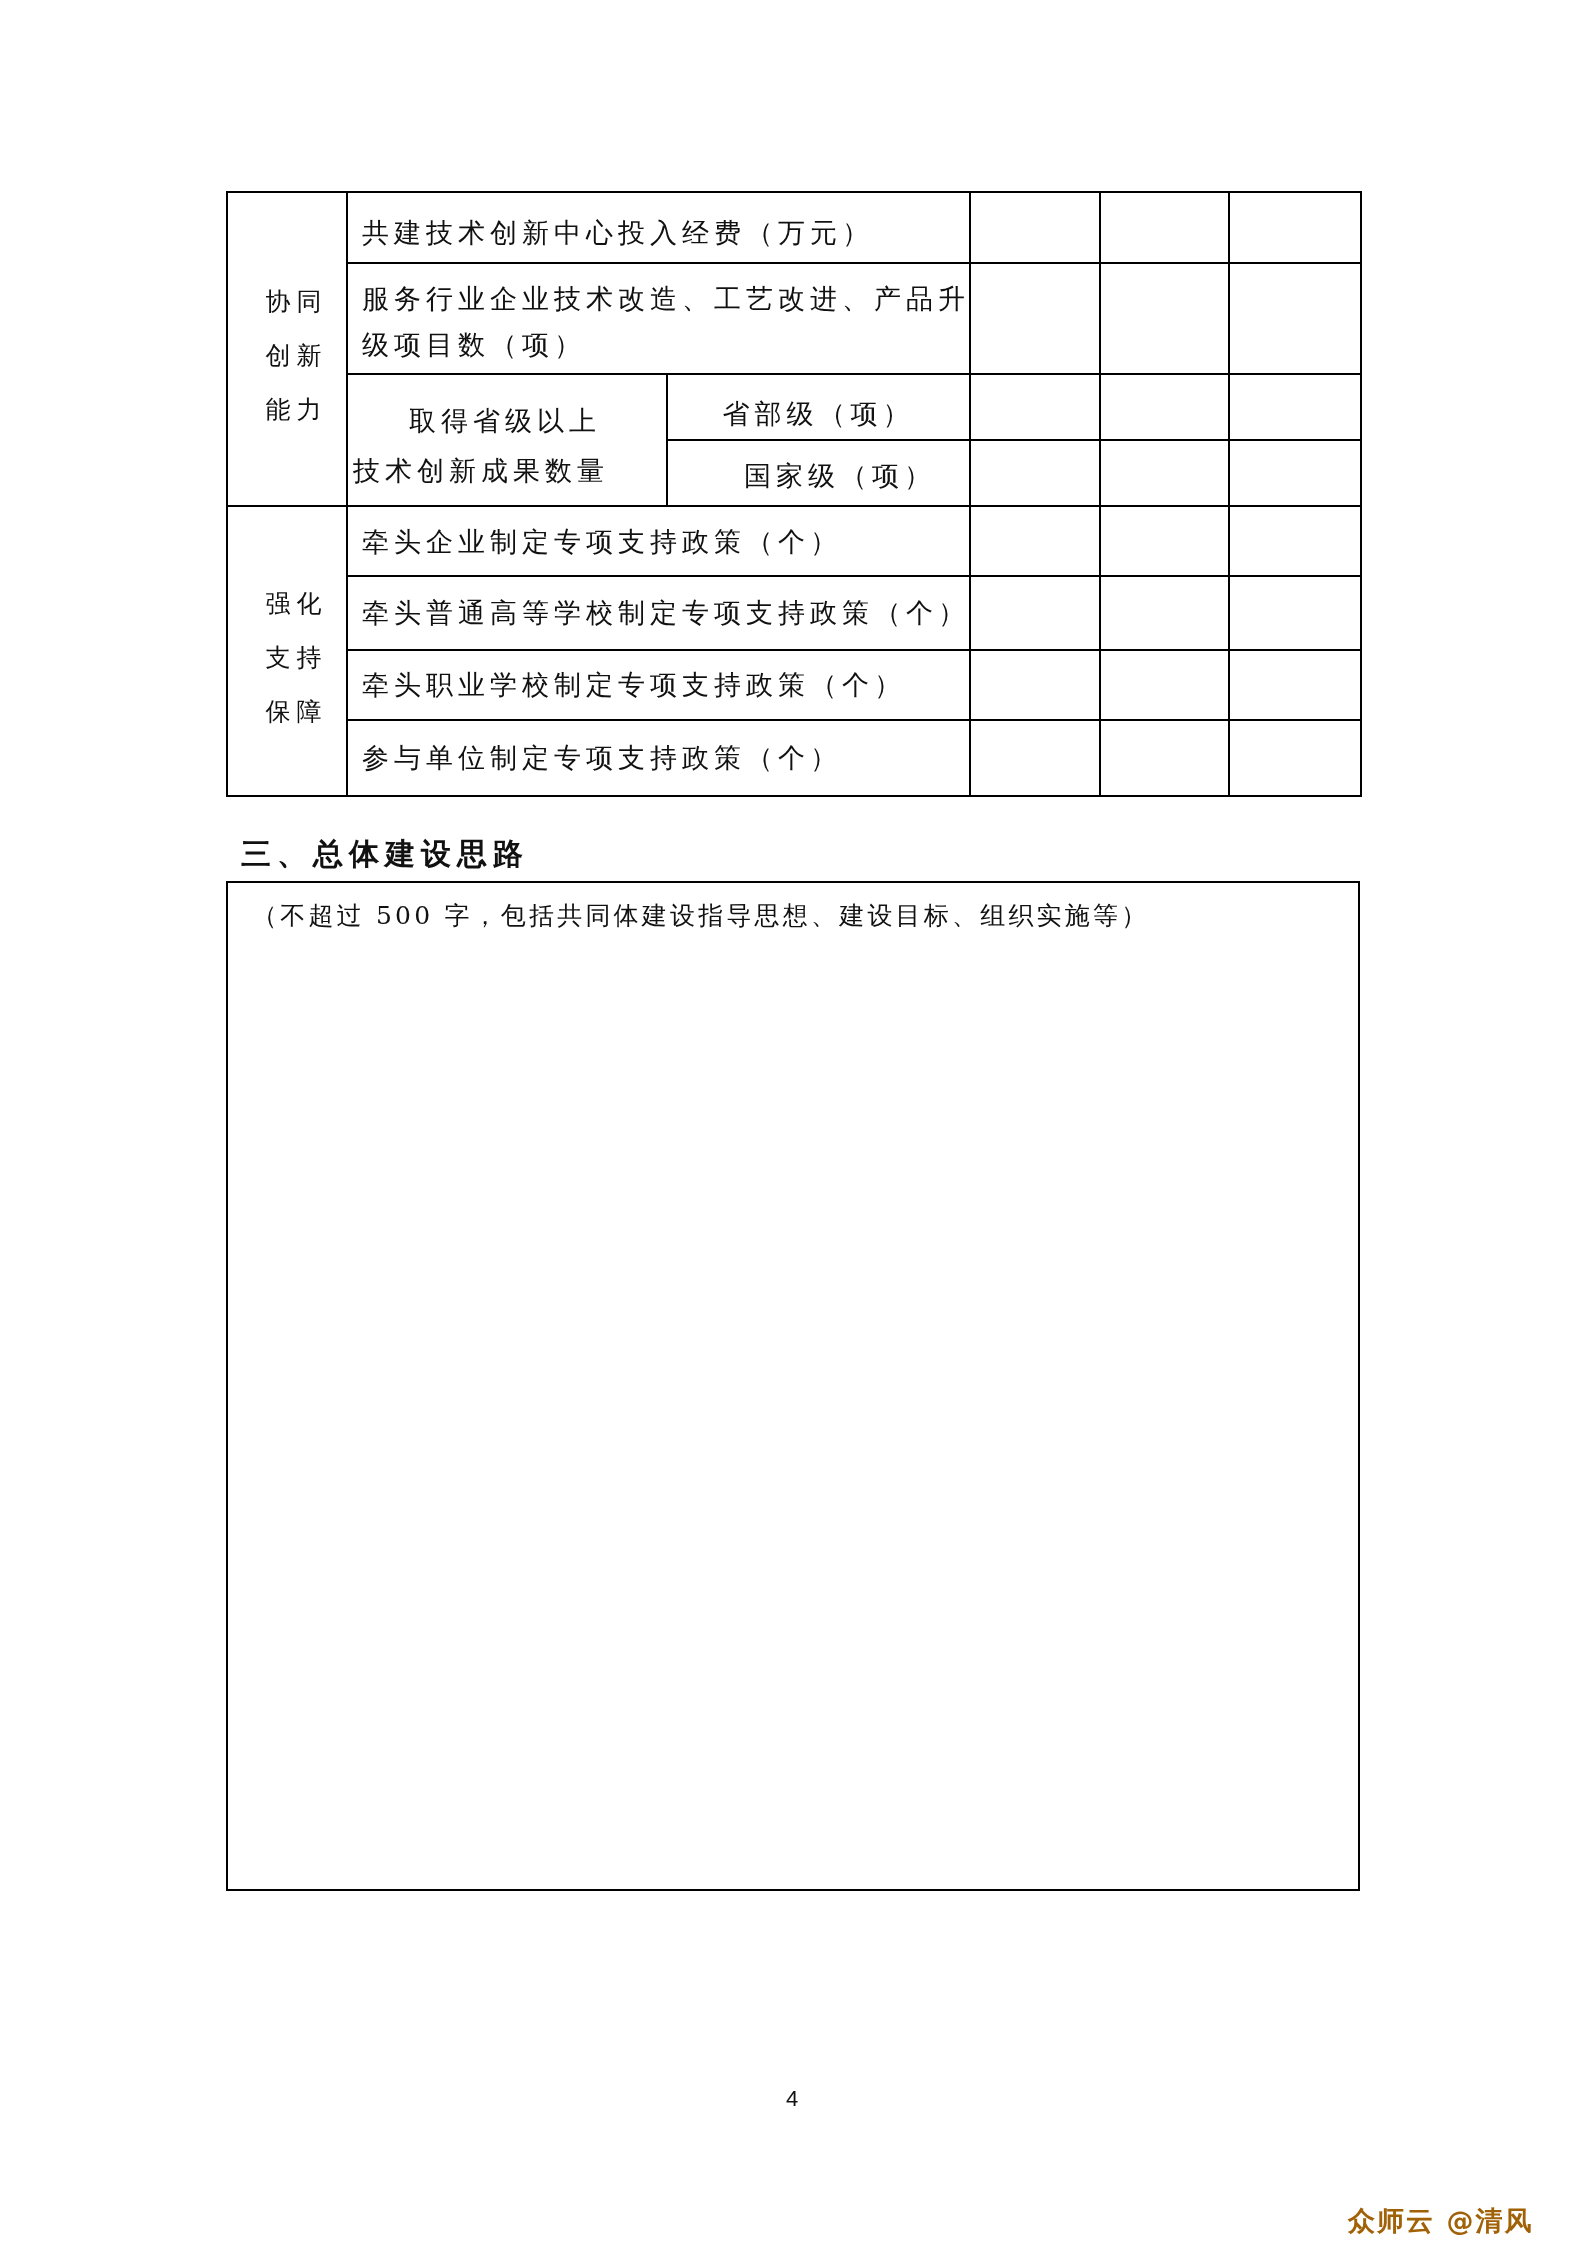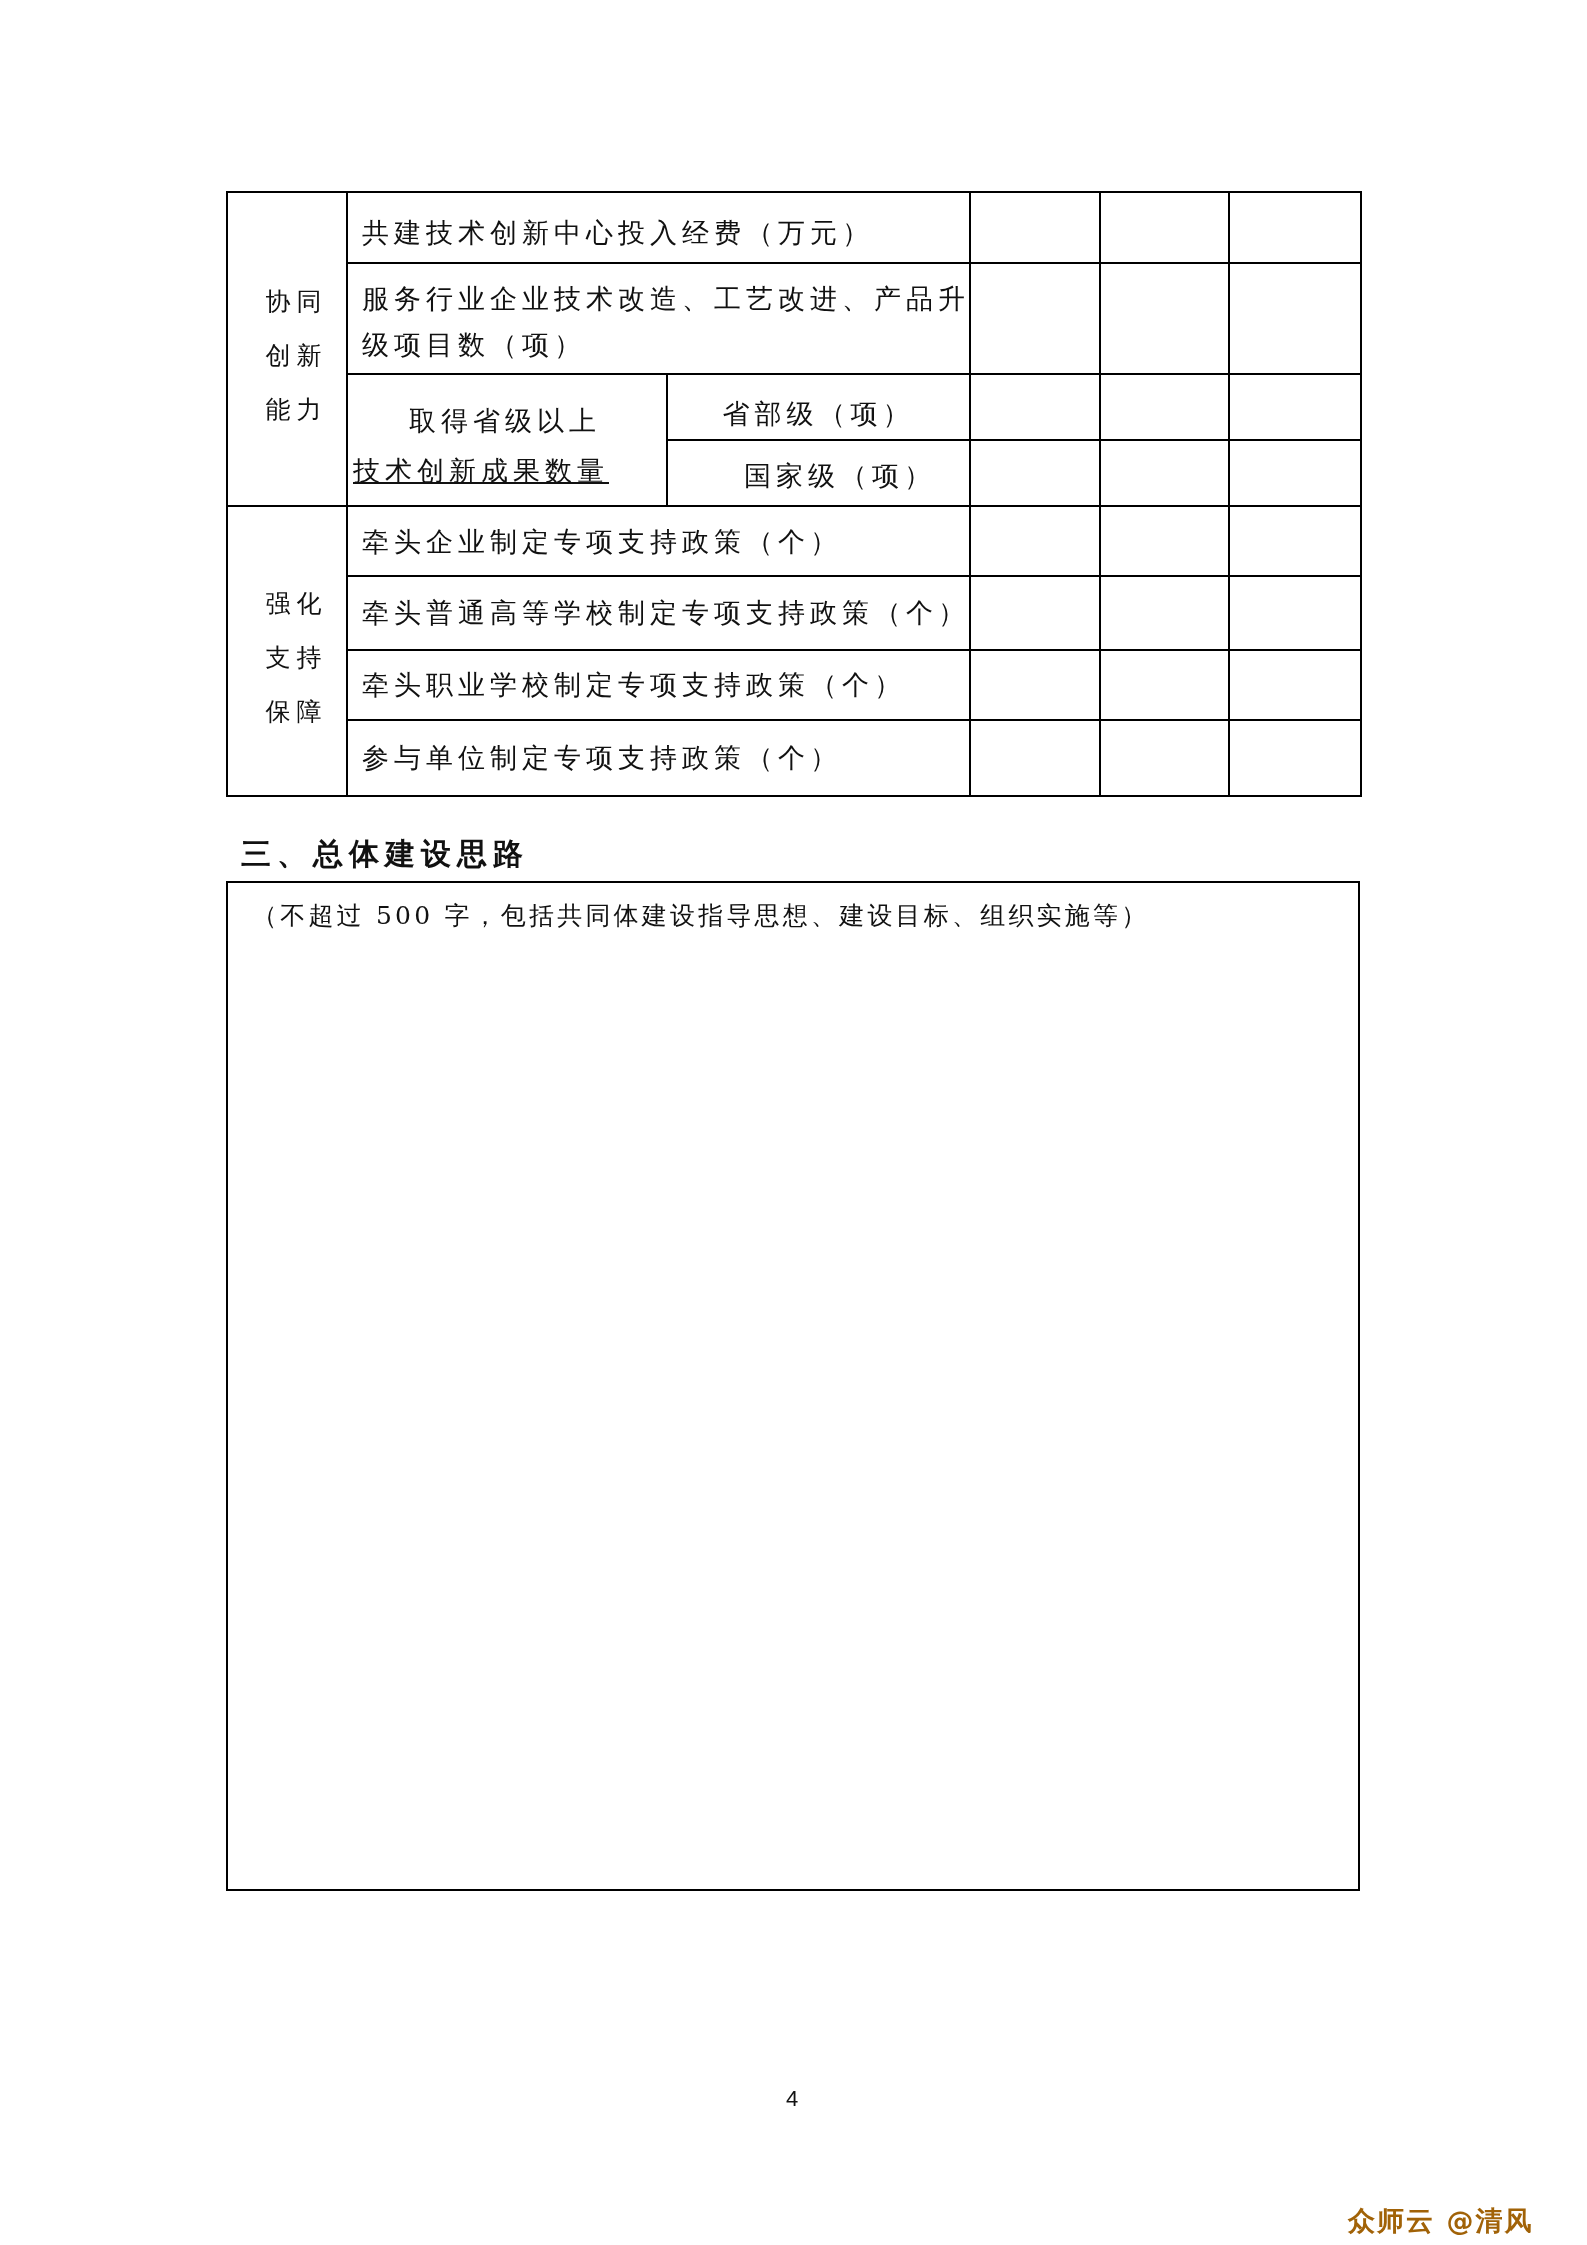--- a/index.html
+++ b/index.html
@@ -46,21 +46,21 @@
     <div>创新</div>
     <div>能力</div>
   </div>
 
   <div class="cell-text" style="left:362px;top:219px;">共建技术创新中心投入经费（万元）</div>
 
   <div class="cell-text" style="left:362px;top:285px;">服务行业企业技术改造、工艺改进、产品升</div>
   <div class="cell-text" style="left:362px;top:331px;">级项目数（项）</div>
 
   <div class="cell-text center" style="left:348px;width:314px;top:407px;">取得省级以上</div>
-  <div class="cell-text center" style="left:348px;width:266px;top:457px;text-decoration:underline;">技术创新成果数量</div>
+  <div class="cell-text center" style="left:348px;width:266px;top:457px;">技术创新成果数量</div>
 
   <div class="cell-text center" style="left:668px;width:301px;top:400px;">省部级（项）</div>
   <div class="cell-text center" style="left:668px;width:344px;top:462px;">国家级（项）</div>
 
   <div class="cat" style="left:227px;top:577px;">
     <div>强化</div>
     <div>支持</div>
     <div>保障</div>
   </div>
 

